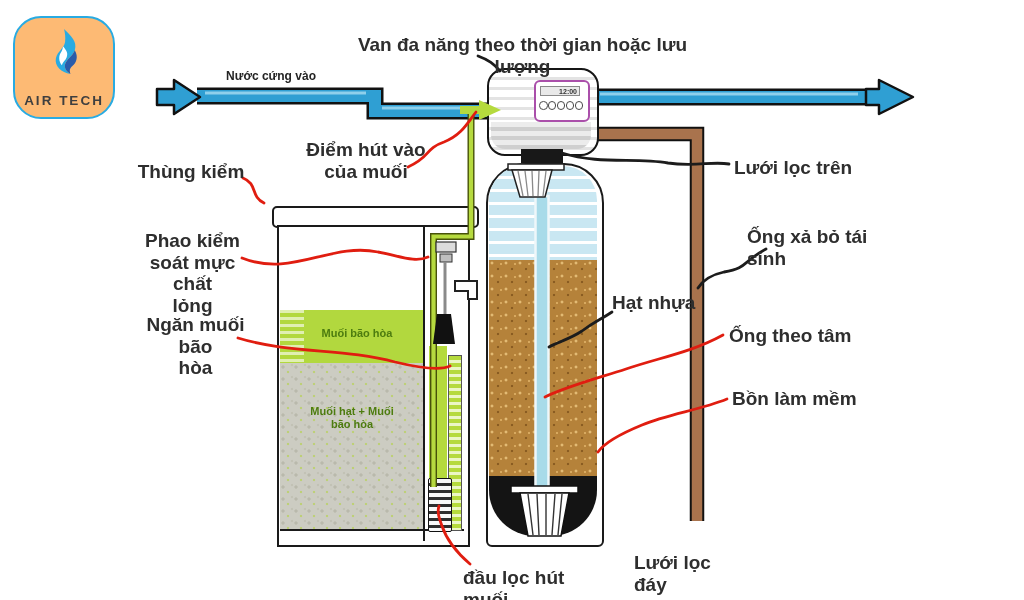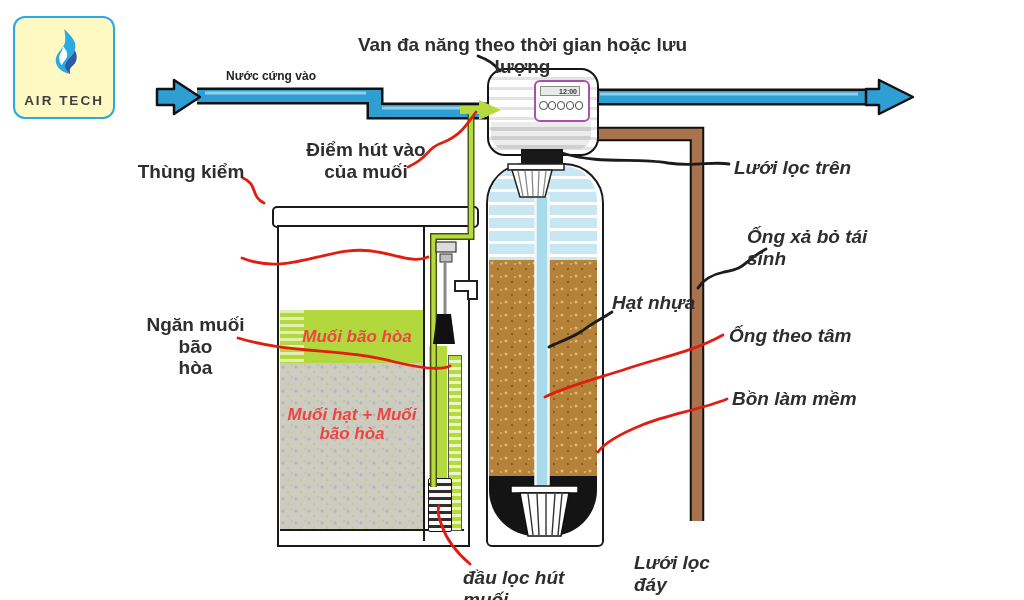--- a/index.html
+++ b/index.html
@@ -1,22 +1,22 @@
 <!DOCTYPE html>
 <html><head>
 <meta charset="utf-8">
 <style>
   html,body{margin:0;padding:0;background:#fff;}
   .stage{position:relative;width:1024px;height:600px;background:#ffffff;overflow:hidden;
          font-family:"Liberation Sans","DejaVu Sans",sans-serif;}
   .abs{position:absolute;}
   svg.layer{position:absolute;left:0;top:0;width:1024px;height:600px;pointer-events:none;}
   
-  .logo{left:13px;top:16px;width:98px;height:99px;border:2.5px solid #29abe2;border-radius:12px;
-        background:#fef9c3;z-index:9;}
+  .logo{left:13px;top:16px;width:98px;height:99px;border:2.5px solid #29abe2;border-radius:28px;
+        background:#fdba74;z-index:9;}
   .logo-flame{position:absolute;left:22px;top:6px;width:54px;height:62px;}
   .logo-text{position:absolute;left:0;right:0;bottom:9px;text-align:center;font-weight:bold;
              font-size:13.5px;letter-spacing:2px;color:#3f3f3f;}
   
   .lid{left:272px;top:206px;width:203px;height:18px;background:#fff;border:2.5px solid #1a1a1a;
        border-radius:5px;z-index:2;}
   .salt-tank{left:277px;top:225px;width:189px;height:318px;background:#ffffff;
              border:2.5px solid #1a1a1a;z-index:2;}
   .green-band{left:280px;top:310px;width:143px;height:53px;background:#b2d83e;z-index:3;}
   .green-band-stripes{left:280px;top:310px;width:24px;height:53px;z-index:3;
@@ -52,22 +52,22 @@
   .display{left:534px;top:80px;width:52px;height:38px;background:#fff;border:2.5px solid #aa4faa;
            border-radius:6px;z-index:5;}
   .screen{position:absolute;left:4px;top:4px;width:40px;height:10px;background:#e9e9e9;
           border:1px solid #8a8a8a;font-size:7px;font-weight:bold;color:#333;text-align:right;
           line-height:10px;padding-right:2px;box-sizing:border-box;}
   .btn-row{position:absolute;left:3px;top:19px;width:44px;display:flex;justify-content:space-between;}
   .btn{width:6.5px;height:6.5px;border:1.5px solid #4a4a4a;border-radius:50%;background:#fff;}
   
   .lbl{position:absolute;font-weight:bold;color:#2e2e2e;font-size:19px;line-height:1.14;
        text-align:center;white-space:pre-line;z-index:8;}
-  .lbl.left{text-align:left;font-style:italic;}
-  .lbl.red{color:#ef4444;font-size:17px;font-style:italic;}
+  .lbl.left{text-align:left;}
+  .lbl.red{color:#4d7c0f;font-size:11px;}
   .flow{position:absolute;font-weight:bold;color:#242424;font-size:12px;text-align:center;z-index:8;}
 </style>
 </head>
 <body>
 
 <div class="stage">
 
   <svg class="layer" style="z-index:1">
 
     <g>
@@ -181,20 +181,23 @@
       <path d="M727,399 C700,410 668,414 642,425 C620,434 605,442 598,452"></path>
       <path d="M470,564 C456,552 446,538 442,526 C439,518 437,512 439,506"></path>
     </g>
   </svg>
 
   <div class="flow" style="left:180px;top:69px;width:182px">Nước cứng vào</div>
   <div class="lbl" style="left:350px;top:34px;width:345px">Van đa năng theo thời gian hoặc lưu lượng</div>
   <div class="lbl" style="left:296px;top:139px;width:140px">Điểm hút vào
 của muối</div>
   <div class="lbl" style="left:136px;top:161px;width:110px">Thùng kiểm</div>
+  <div class="lbl" style="left:130px;top:230px;width:125px">Phao kiểm
+soát mực chất
+lỏng</div>
   <div class="lbl" style="left:133px;top:314px;width:125px">Ngăn muối bão
 hòa</div>
   <div class="lbl red" style="left:287px;top:327px;width:140px">Muối bão hòa</div>
   <div class="lbl red" style="left:282px;top:405px;width:140px">Muối hạt +  Muối
 bão hòa</div>
   <div class="lbl left" style="left:734px;top:157px;width:130px">Lưới lọc trên</div>
   <div class="lbl left" style="left:747px;top:226px;width:150px">Ống xả bỏ tái sinh</div>
   <div class="lbl left" style="left:612px;top:292px;width:90px">Hạt nhựa</div>
   <div class="lbl left" style="left:729px;top:325px;width:130px">Ống theo tâm</div>
   <div class="lbl left" style="left:732px;top:388px;width:130px">Bồn làm mềm</div>

